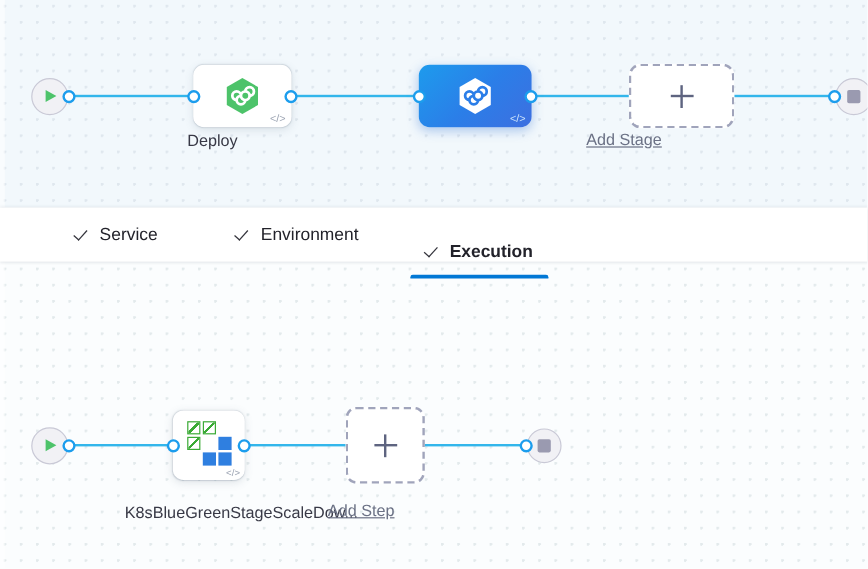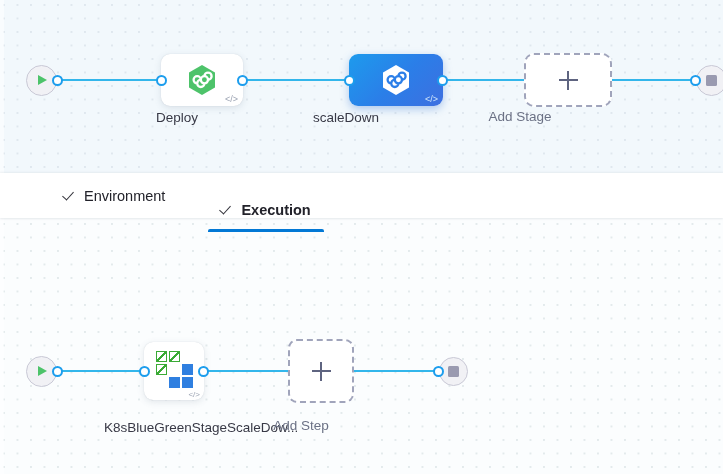--- a/index.html
+++ b/index.html
@@ -211,21 +211,21 @@
   .plus:after  { top: 8.3px; left: 0; height: 2.2px; width: 19px; }
 
   
   .node-label {
     position: absolute;
     text-align: center;
     font-size: 13.5px;
     color: #383946;
     white-space: nowrap;
   }
-  .node-label.muted { color: #6b7185; }
+  .node-label.muted { color: #6b7185; text-decoration: underline; }
   .node-label.wrap {
     white-space: normal;
     line-height: 19px;
     width: 120px;
   }
 
   
   .stepbox {
     position: relative;
     width: 60px;
@@ -317,25 +317,28 @@
 
       <div class="link" style="width:80px;"></div>
       <div class="port" style="margin-left:-2px;"></div>
 
       <div class="terminal" style="margin-left:-5px;">
         <div class="stop-sq"></div>
       </div>
     </div>
 
     <div class="node-label" style="left:136px; top:110px; width:82px;">Deploy</div>
-    <div class="node-label" style="left:299px; top:110px; width:94px;">scaleDown</div>
     <div class="node-label muted" style="left:478px; top:109px; width:84px;">Add Stage</div>
   </div>
 
   <div class="tabbar">
+    <div class="tab" style="margin-left:61px;">
+      <span class="check"></span>
+      <span>Service</span>
+    </div>
     <div class="tab" style="margin-left:62px;">
       <span class="check"></span>
       <span>Environment</span>
     </div>
     <div class="tab active" style="margin-left:52px;margin-top:28px;">
       <span class="check"></span>
       <span>Execution</span>
     </div>
   </div>
 

